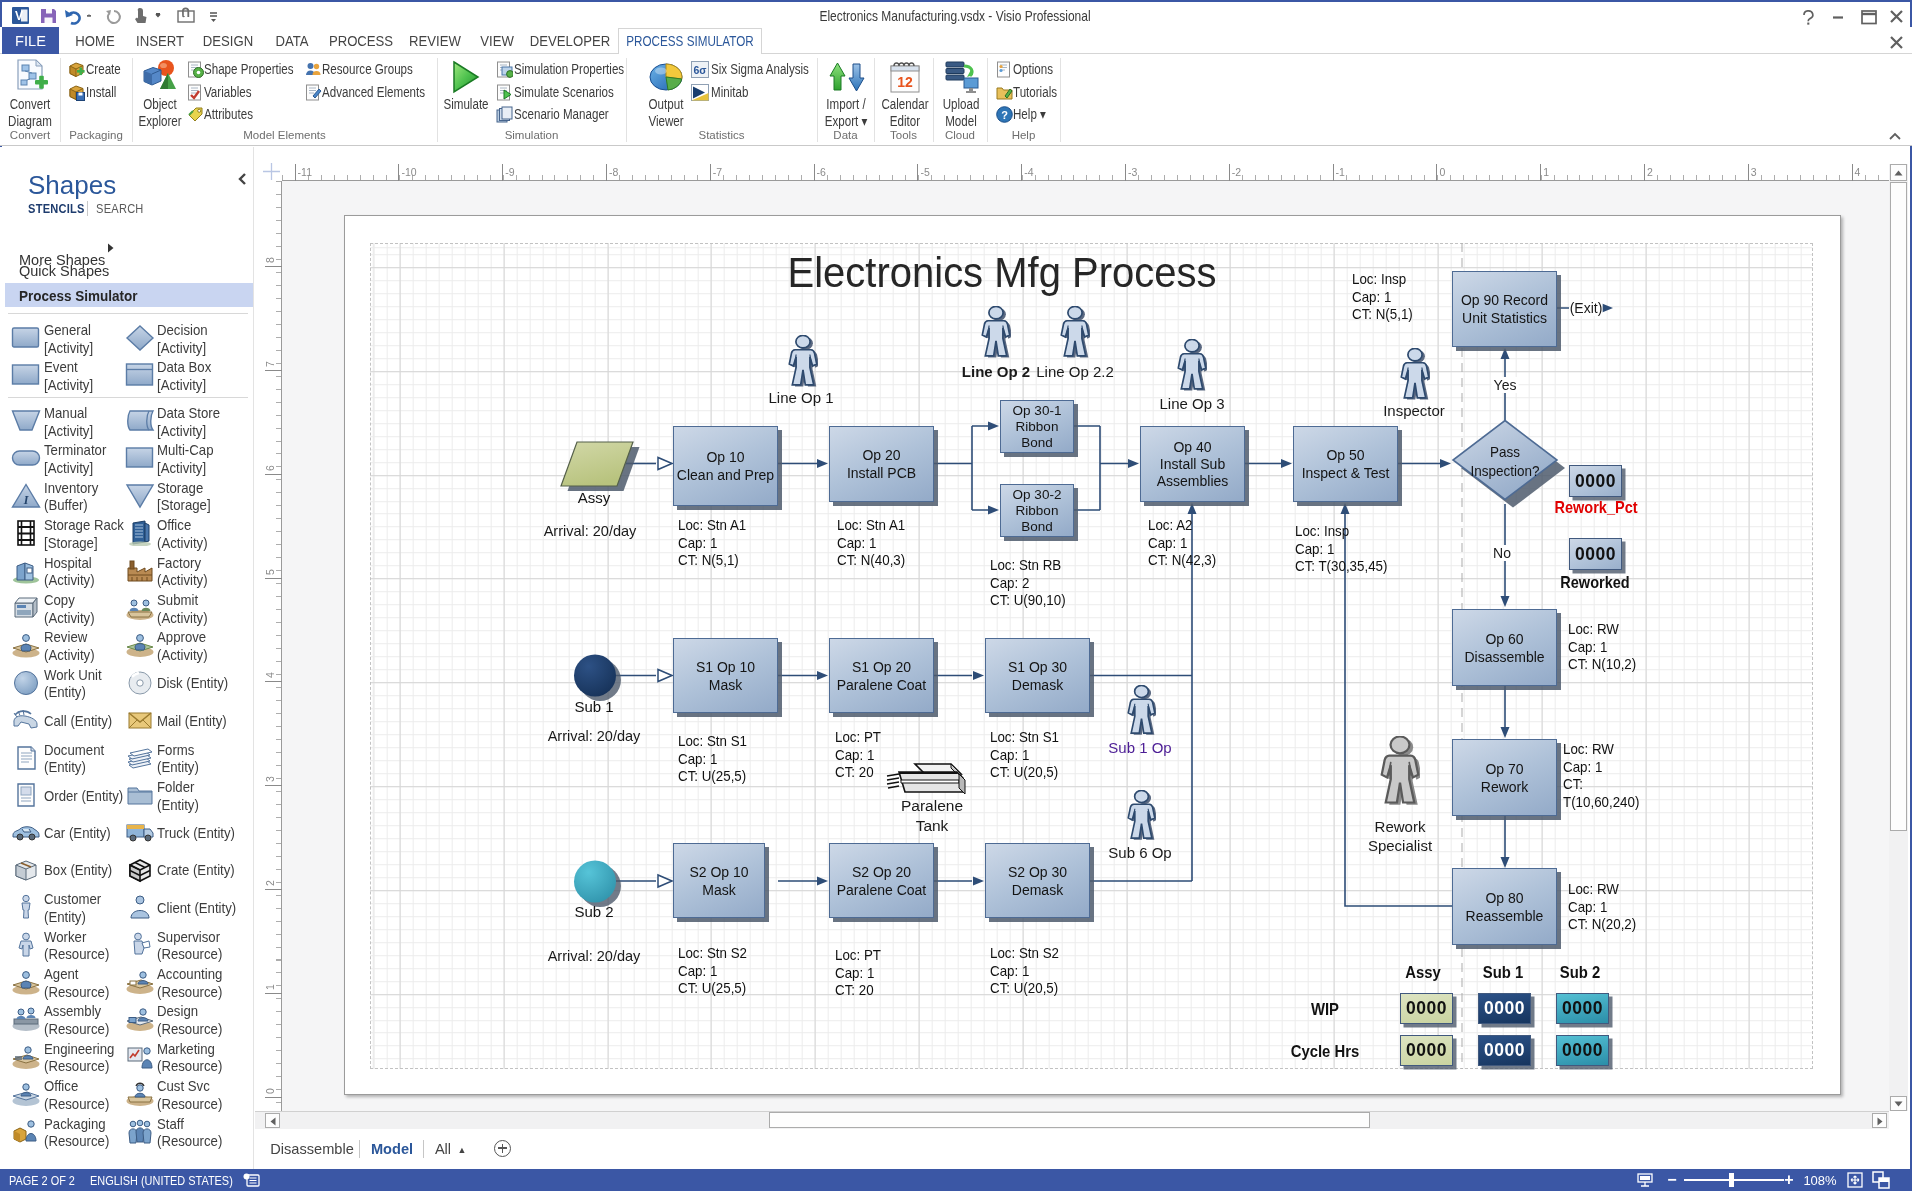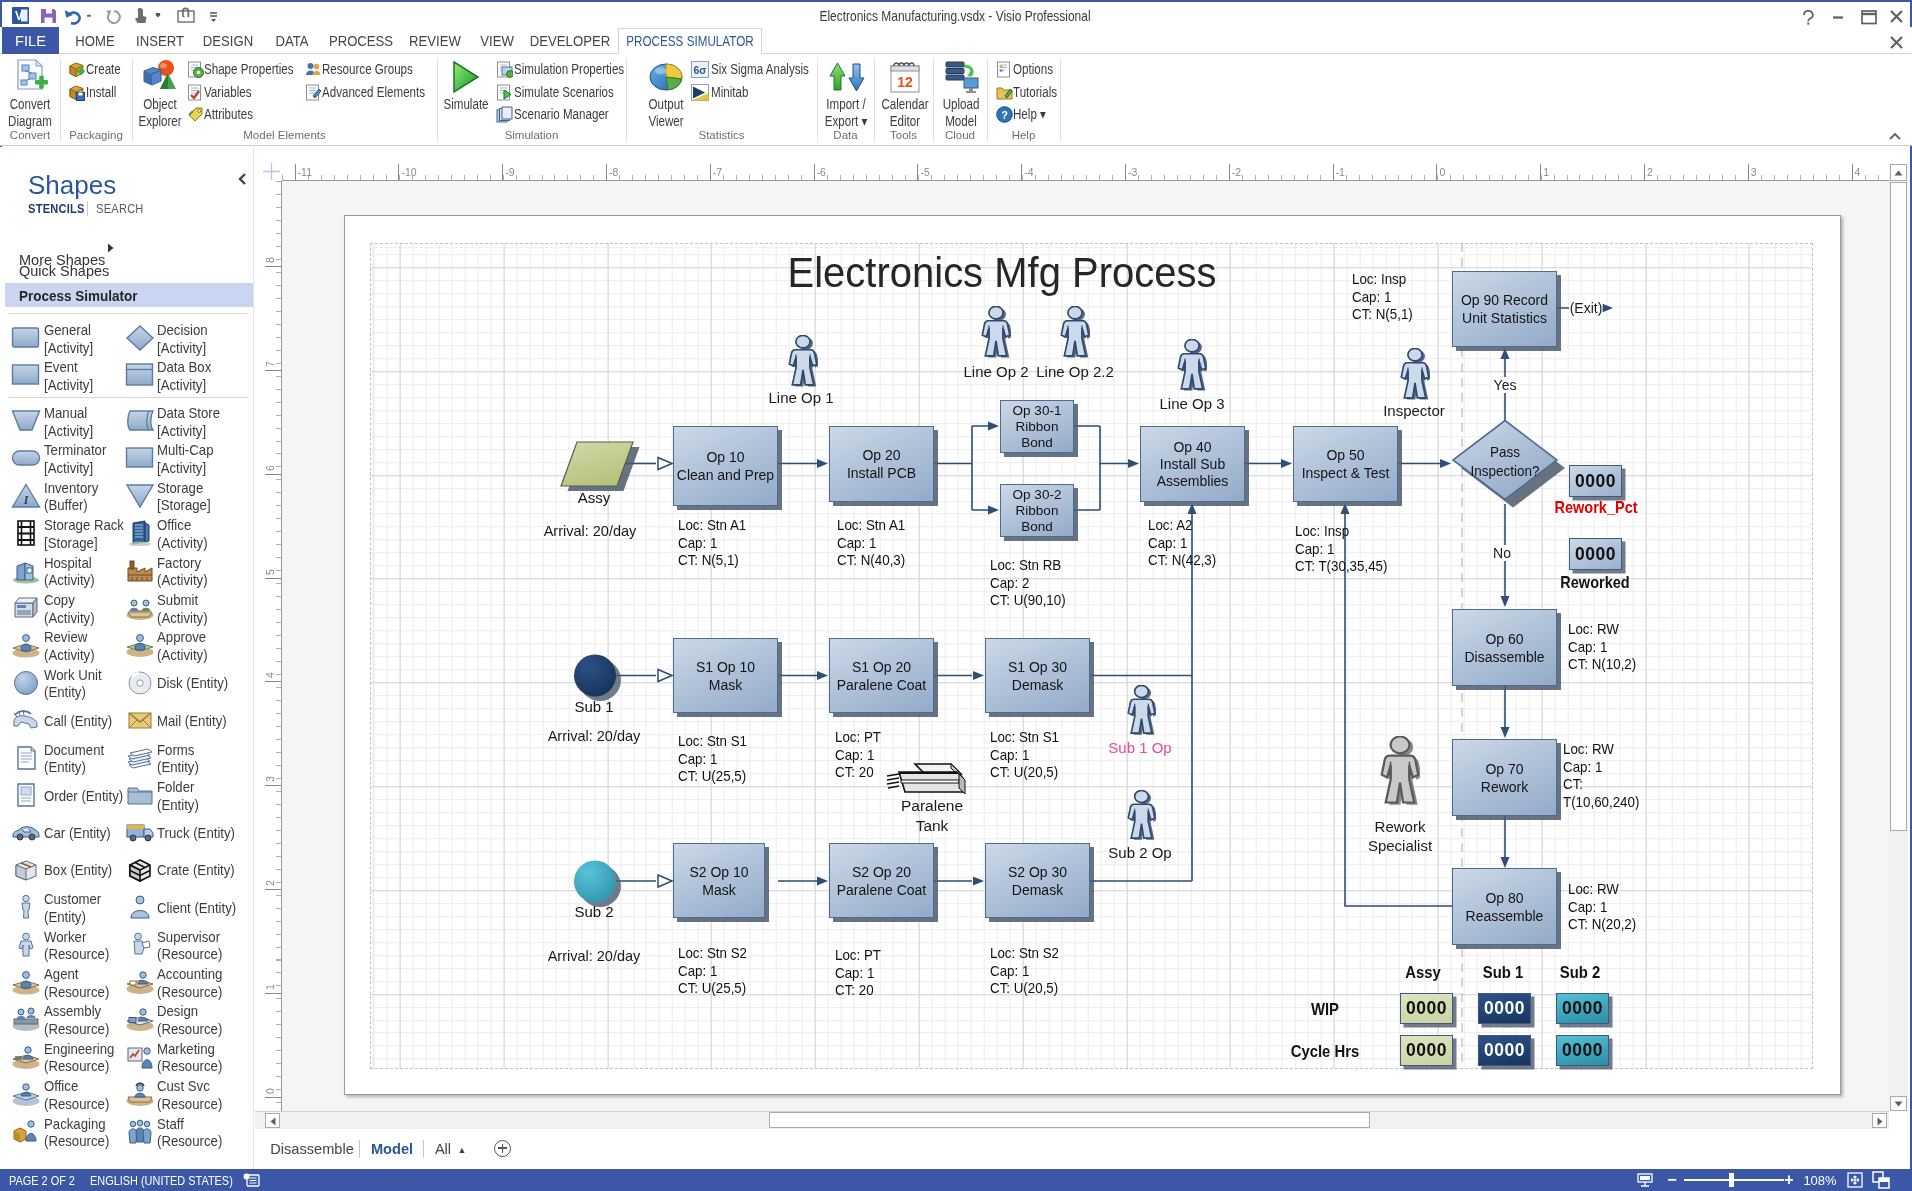--- a/index.html
+++ b/index.html
@@ -1070,21 +1070,21 @@
 <div style="position:absolute;left:801px;top:397px;transform:translate(-50%,-50%);font-size:15px;font-weight:400;color:#1a1a1a;white-space:pre;text-align:center;line-height:17px;">Line Op 1</div>
 <svg style="position:absolute;left:981.0px;top:306px" width="30" height="57" viewBox="0 0 30 60" preserveAspectRatio="none">
       <g transform="translate(2.6,1.8)" fill="#5a6880">
         <ellipse cx="15" cy="7" rx="7.3" ry="6.8"></ellipse>
         <path d="M7,15.5 L23,15.5 C24.9,15.7 26.1,17.3 26.5,19 L28.7,30.5 L24.7,32.7 L21.9,23 L21.9,34 L25.7,52.5 L17.3,52.5 L15,36.8 L12.7,52.5 L4.3,52.5 L8.1,34 L8.1,23 L5.3,32.7 L1.3,30.5 L3.5,19 C3.9,17.3 5.1,15.7 7,15.5 Z"></path>
       </g>
       <ellipse cx="15" cy="7" rx="7.1" ry="6.6" fill="#ccd9ea" stroke="#2e4a6e" stroke-width="1.7"></ellipse>
       <path d="M7,15.5 L23,15.5 C24.9,15.7 26.1,17.3 26.5,19 L28.7,30.5 L24.7,32.7 L21.9,23 L21.9,34 L25.7,52.5 L17.3,52.5 L15,36.8 L12.7,52.5 L4.3,52.5 L8.1,34 L8.1,23 L5.3,32.7 L1.3,30.5 L3.5,19 C3.9,17.3 5.1,15.7 7,15.5 Z" fill="#ccd9ea" stroke="#2e4a6e" stroke-width="1.7"></path>
       <path d="M8.1,20.5 L6.6,31.2 M21.9,20.5 L23.4,31.2" fill="none" stroke="#2e4a6e" stroke-width="1.2"></path>
     </svg>
-<div style="position:absolute;left:996px;top:371px;transform:translate(-50%,-50%);font-size:15px;font-weight:400;color:#1a1a1a;white-space:pre;text-align:center;line-height:17px;">Line Op 2</div>
+<div style="position:absolute;left:996px;top:371px;transform:translate(-50%,-50%);font-size:15px;font-weight:700;color:#1a1a1a;white-space:pre;text-align:center;line-height:17px;">Line Op 2</div>
 <svg style="position:absolute;left:1060.0px;top:306px" width="30" height="57" viewBox="0 0 30 60" preserveAspectRatio="none">
       <g transform="translate(2.6,1.8)" fill="#5a6880">
         <ellipse cx="15" cy="7" rx="7.3" ry="6.8"></ellipse>
         <path d="M7,15.5 L23,15.5 C24.9,15.7 26.1,17.3 26.5,19 L28.7,30.5 L24.7,32.7 L21.9,23 L21.9,34 L25.7,52.5 L17.3,52.5 L15,36.8 L12.7,52.5 L4.3,52.5 L8.1,34 L8.1,23 L5.3,32.7 L1.3,30.5 L3.5,19 C3.9,17.3 5.1,15.7 7,15.5 Z"></path>
       </g>
       <ellipse cx="15" cy="7" rx="7.1" ry="6.6" fill="#ccd9ea" stroke="#2e4a6e" stroke-width="1.7"></ellipse>
       <path d="M7,15.5 L23,15.5 C24.9,15.7 26.1,17.3 26.5,19 L28.7,30.5 L24.7,32.7 L21.9,23 L21.9,34 L25.7,52.5 L17.3,52.5 L15,36.8 L12.7,52.5 L4.3,52.5 L8.1,34 L8.1,23 L5.3,32.7 L1.3,30.5 L3.5,19 C3.9,17.3 5.1,15.7 7,15.5 Z" fill="#ccd9ea" stroke="#2e4a6e" stroke-width="1.7"></path>
       <path d="M8.1,20.5 L6.6,31.2 M21.9,20.5 L23.4,31.2" fill="none" stroke="#2e4a6e" stroke-width="1.2"></path>
     </svg>
 <div style="position:absolute;left:1075px;top:371px;transform:translate(-50%,-50%);font-size:15px;font-weight:400;color:#1a1a1a;white-space:pre;text-align:center;line-height:17px;">Line Op 2.2</div>
@@ -1110,31 +1110,31 @@
 <div style="position:absolute;left:1414px;top:410px;transform:translate(-50%,-50%);font-size:15px;font-weight:400;color:#1a1a1a;white-space:pre;text-align:center;line-height:17px;">Inspector</div>
 <svg style="position:absolute;left:1126.5px;top:685px" width="29" height="55" viewBox="0 0 30 60" preserveAspectRatio="none">
       <g transform="translate(2.6,1.8)" fill="#5a6880">
         <ellipse cx="15" cy="7" rx="7.3" ry="6.8"></ellipse>
         <path d="M7,15.5 L23,15.5 C24.9,15.7 26.1,17.3 26.5,19 L28.7,30.5 L24.7,32.7 L21.9,23 L21.9,34 L25.7,52.5 L17.3,52.5 L15,36.8 L12.7,52.5 L4.3,52.5 L8.1,34 L8.1,23 L5.3,32.7 L1.3,30.5 L3.5,19 C3.9,17.3 5.1,15.7 7,15.5 Z"></path>
       </g>
       <ellipse cx="15" cy="7" rx="7.1" ry="6.6" fill="#ccd9ea" stroke="#2e4a6e" stroke-width="1.7"></ellipse>
       <path d="M7,15.5 L23,15.5 C24.9,15.7 26.1,17.3 26.5,19 L28.7,30.5 L24.7,32.7 L21.9,23 L21.9,34 L25.7,52.5 L17.3,52.5 L15,36.8 L12.7,52.5 L4.3,52.5 L8.1,34 L8.1,23 L5.3,32.7 L1.3,30.5 L3.5,19 C3.9,17.3 5.1,15.7 7,15.5 Z" fill="#ccd9ea" stroke="#2e4a6e" stroke-width="1.7"></path>
       <path d="M8.1,20.5 L6.6,31.2 M21.9,20.5 L23.4,31.2" fill="none" stroke="#2e4a6e" stroke-width="1.2"></path>
     </svg>
-<div style="position:absolute;left:1140px;top:747px;transform:translate(-50%,-50%);font-size:15px;font-weight:400;color:#ec4899;white-space:pre;text-align:center;line-height:17px;">Sub 1 Op</div>
+<div style="position:absolute;left:1140px;top:747px;transform:translate(-50%,-50%);font-size:15px;font-weight:400;color:#4c1d95;white-space:pre;text-align:center;line-height:17px;">Sub 1 Op</div>
 <svg style="position:absolute;left:1126.5px;top:790px" width="29" height="55" viewBox="0 0 30 60" preserveAspectRatio="none">
       <g transform="translate(2.6,1.8)" fill="#5a6880">
         <ellipse cx="15" cy="7" rx="7.3" ry="6.8"></ellipse>
         <path d="M7,15.5 L23,15.5 C24.9,15.7 26.1,17.3 26.5,19 L28.7,30.5 L24.7,32.7 L21.9,23 L21.9,34 L25.7,52.5 L17.3,52.5 L15,36.8 L12.7,52.5 L4.3,52.5 L8.1,34 L8.1,23 L5.3,32.7 L1.3,30.5 L3.5,19 C3.9,17.3 5.1,15.7 7,15.5 Z"></path>
       </g>
       <ellipse cx="15" cy="7" rx="7.1" ry="6.6" fill="#ccd9ea" stroke="#2e4a6e" stroke-width="1.7"></ellipse>
       <path d="M7,15.5 L23,15.5 C24.9,15.7 26.1,17.3 26.5,19 L28.7,30.5 L24.7,32.7 L21.9,23 L21.9,34 L25.7,52.5 L17.3,52.5 L15,36.8 L12.7,52.5 L4.3,52.5 L8.1,34 L8.1,23 L5.3,32.7 L1.3,30.5 L3.5,19 C3.9,17.3 5.1,15.7 7,15.5 Z" fill="#ccd9ea" stroke="#2e4a6e" stroke-width="1.7"></path>
       <path d="M8.1,20.5 L6.6,31.2 M21.9,20.5 L23.4,31.2" fill="none" stroke="#2e4a6e" stroke-width="1.2"></path>
     </svg>
-<div style="position:absolute;left:1140px;top:852px;transform:translate(-50%,-50%);font-size:15px;font-weight:400;color:#1a1a1a;white-space:pre;text-align:center;line-height:17px;">Sub 2 Op</div>
+<div style="position:absolute;left:1140px;top:852px;transform:translate(-50%,-50%);font-size:15px;font-weight:400;color:#1a1a1a;white-space:pre;text-align:center;line-height:17px;">Sub 6 Op</div>
 <svg style="position:absolute;left:1380.0px;top:736px" width="40" height="76" viewBox="0 0 30 60" preserveAspectRatio="none">
       <g transform="translate(2.6,1.8)" fill="#8a8a8a">
         <ellipse cx="15" cy="7" rx="7.3" ry="6.8"></ellipse>
         <path d="M7,15.5 L23,15.5 C24.9,15.7 26.1,17.3 26.5,19 L28.7,30.5 L24.7,32.7 L21.9,23 L21.9,34 L25.7,52.5 L17.3,52.5 L15,36.8 L12.7,52.5 L4.3,52.5 L8.1,34 L8.1,23 L5.3,32.7 L1.3,30.5 L3.5,19 C3.9,17.3 5.1,15.7 7,15.5 Z"></path>
       </g>
       <ellipse cx="15" cy="7" rx="7.1" ry="6.6" fill="#c9c9c9" stroke="#5a5a5a" stroke-width="1.7"></ellipse>
       <path d="M7,15.5 L23,15.5 C24.9,15.7 26.1,17.3 26.5,19 L28.7,30.5 L24.7,32.7 L21.9,23 L21.9,34 L25.7,52.5 L17.3,52.5 L15,36.8 L12.7,52.5 L4.3,52.5 L8.1,34 L8.1,23 L5.3,32.7 L1.3,30.5 L3.5,19 C3.9,17.3 5.1,15.7 7,15.5 Z" fill="#c9c9c9" stroke="#5a5a5a" stroke-width="1.7"></path>
       <path d="M8.1,20.5 L6.6,31.2 M21.9,20.5 L23.4,31.2" fill="none" stroke="#5a5a5a" stroke-width="1.2"></path>
     </svg>
 <div style="position:absolute;left:1400px;top:826px;transform:translate(-50%,-50%);font-size:15px;font-weight:400;color:#1a1a1a;white-space:pre;text-align:center;line-height:17px;">Rework</div>

